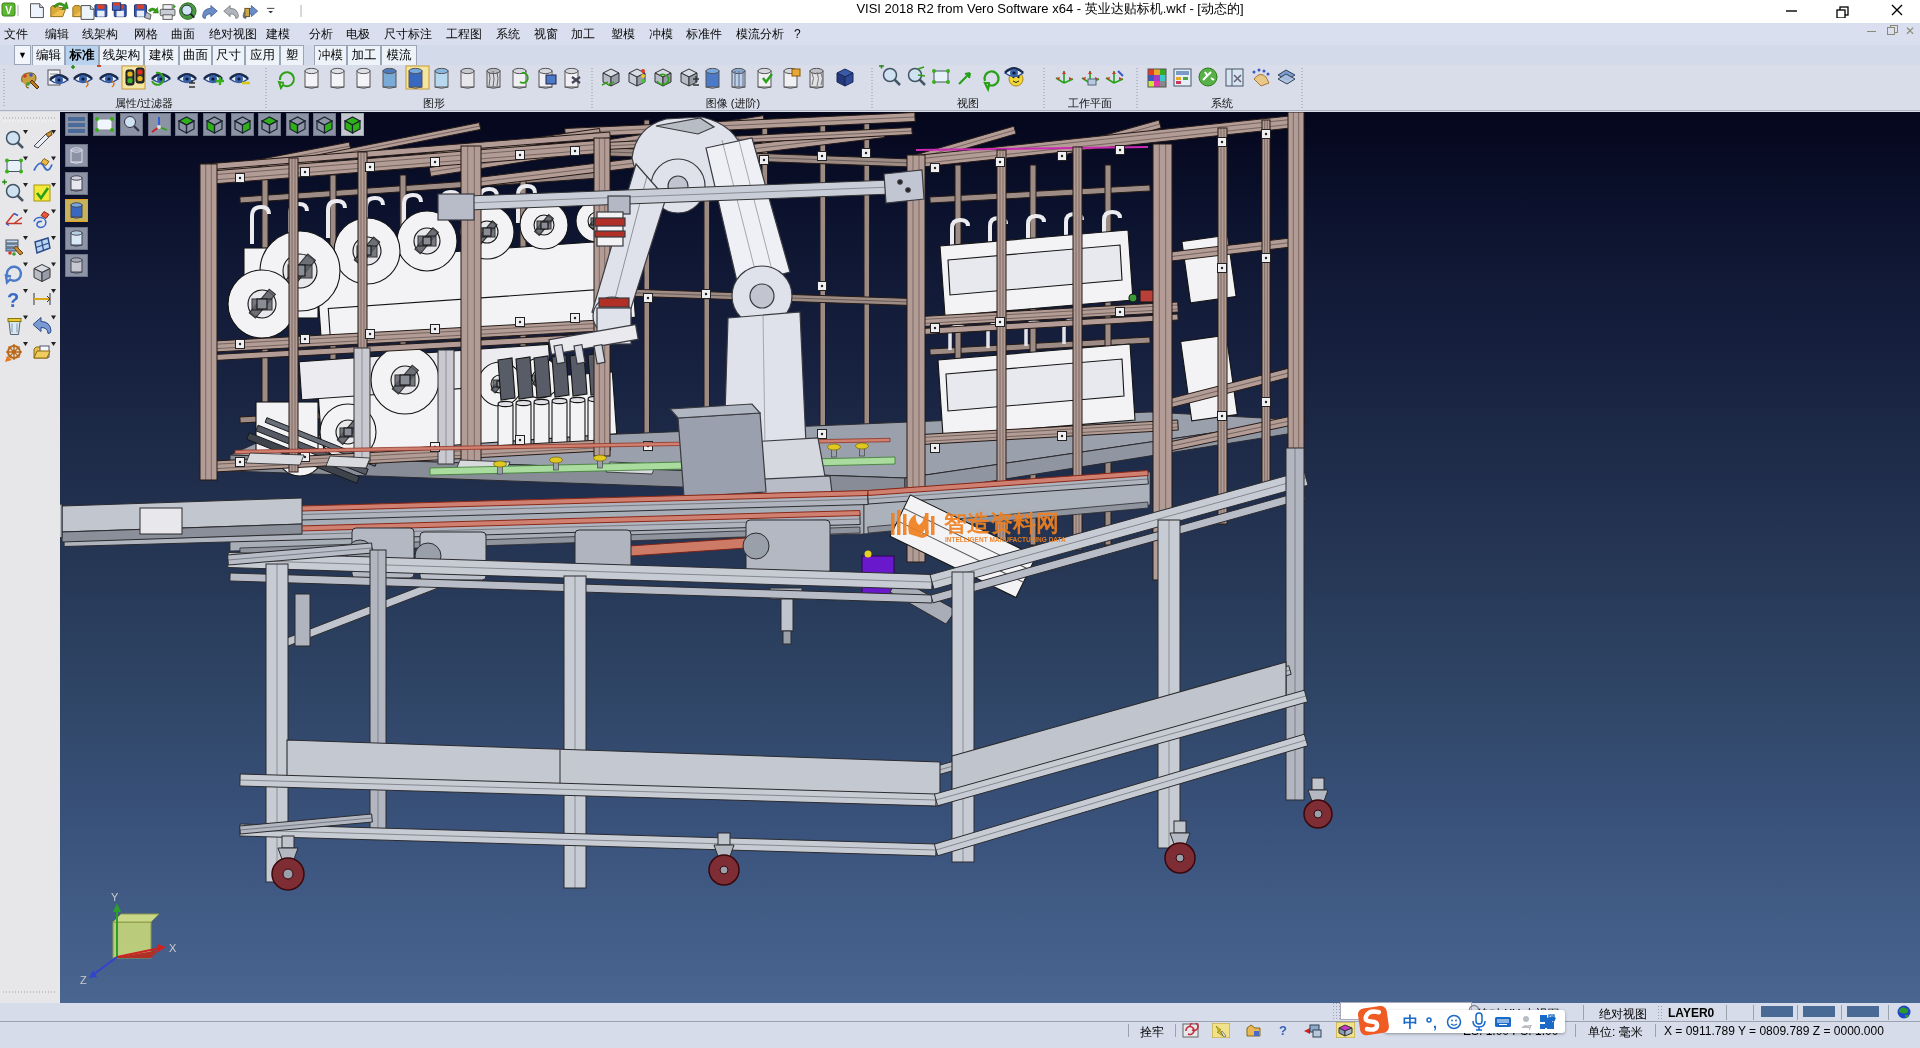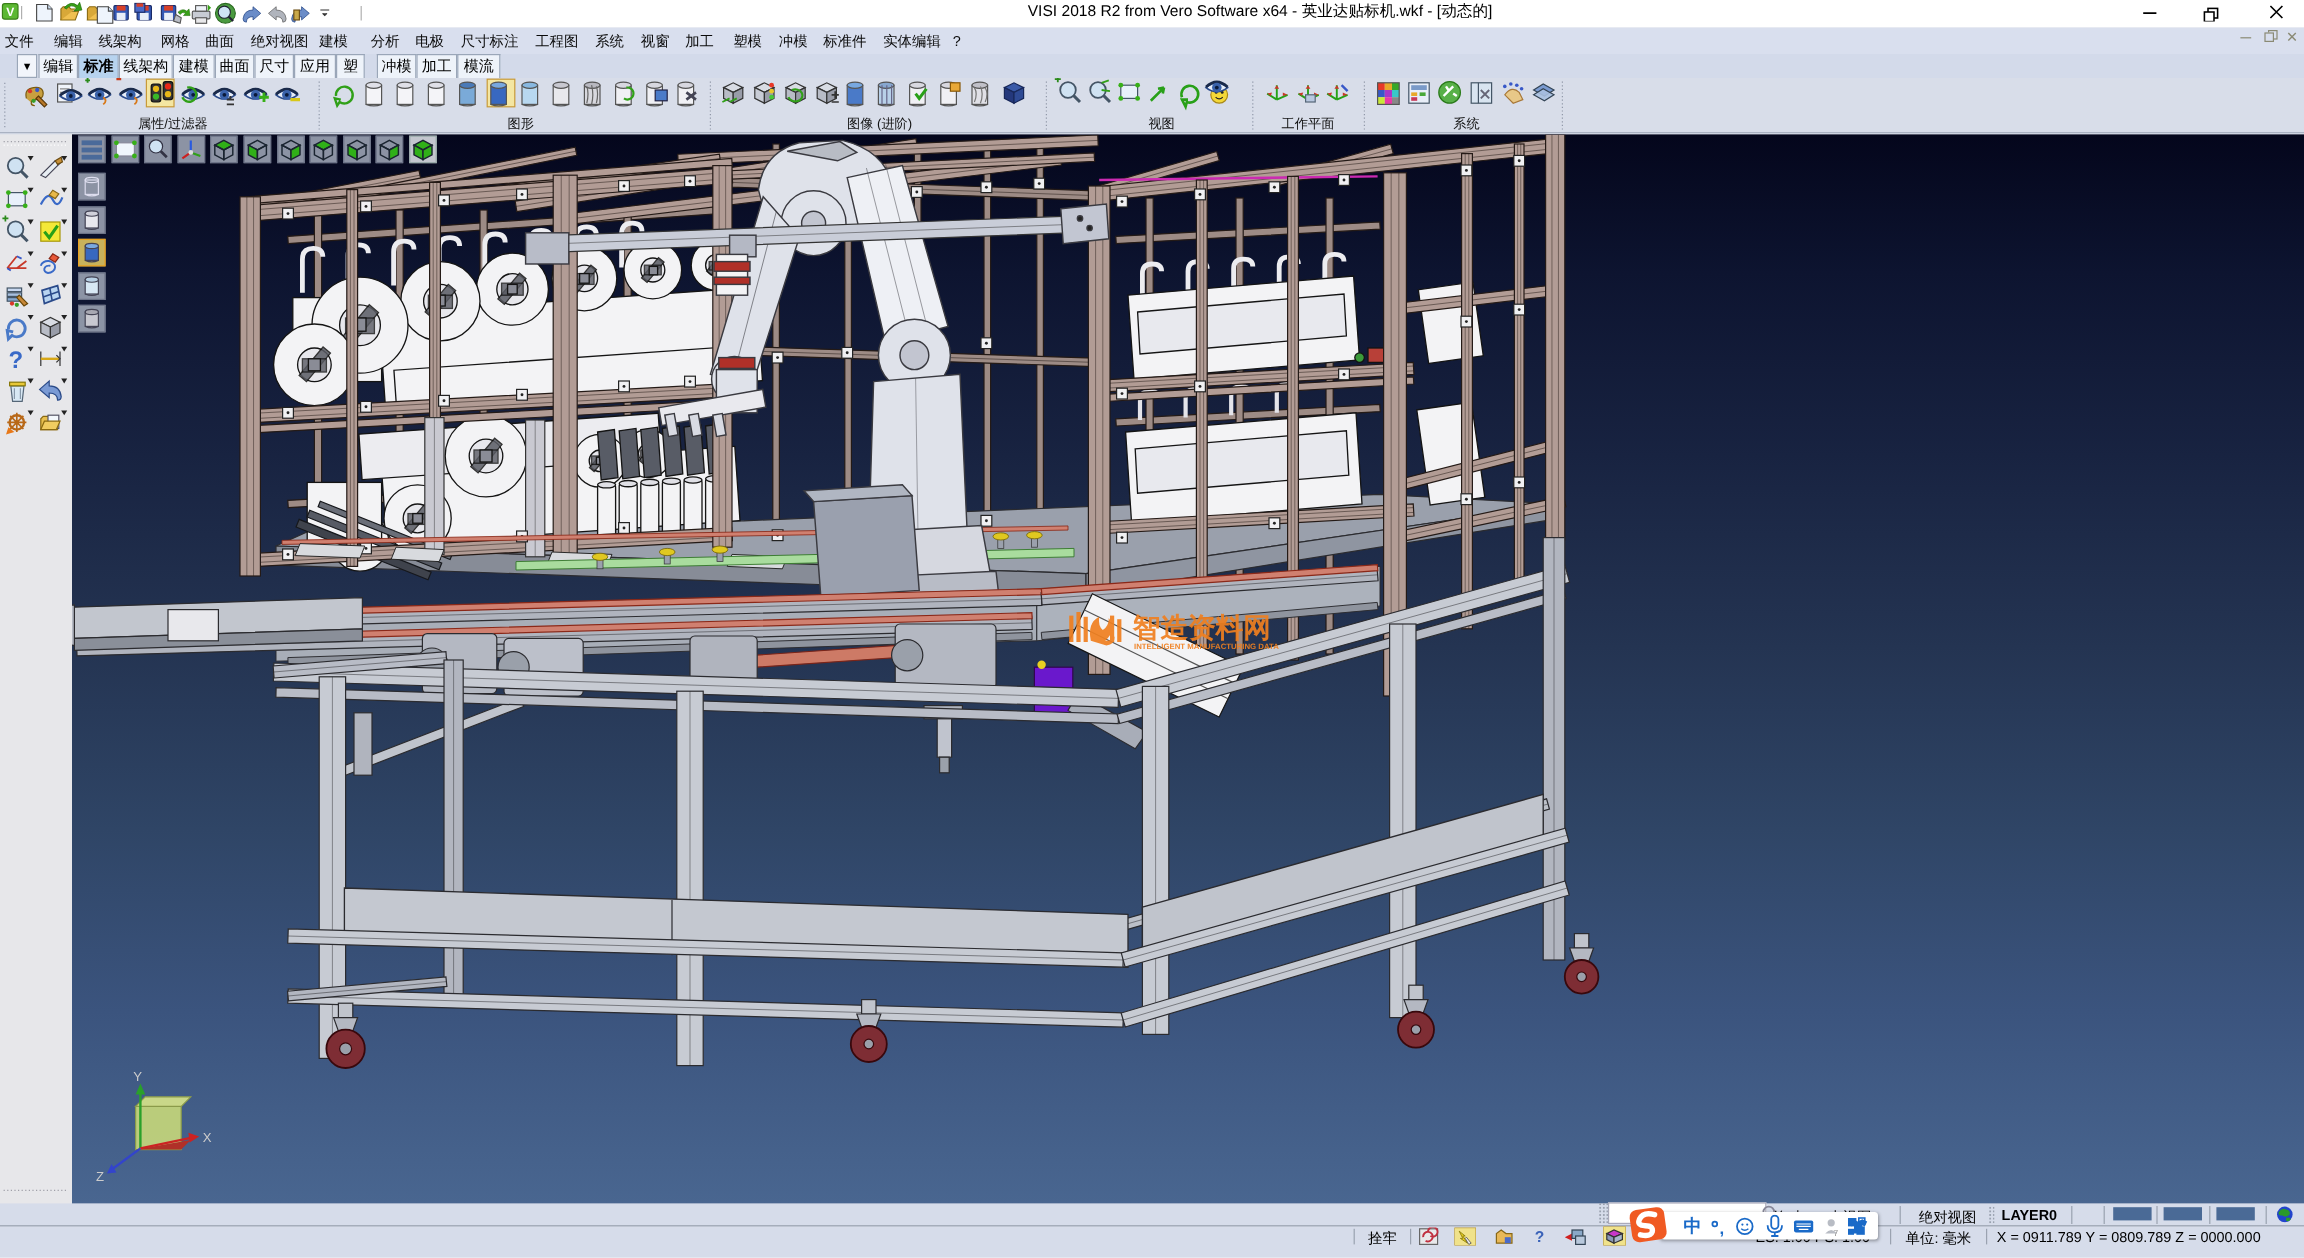--- a/index.html
+++ b/index.html
@@ -100,21 +100,21 @@
       <span style="position:absolute;left:309px">分析</span>
       <span style="position:absolute;left:346px">电极</span>
       <span style="position:absolute;left:384px">尺寸标注</span>
       <span style="position:absolute;left:446px">工程图</span>
       <span style="position:absolute;left:496px">系统</span>
       <span style="position:absolute;left:534px">视窗</span>
       <span style="position:absolute;left:571px">加工</span>
       <span style="position:absolute;left:611px">塑模</span>
       <span style="position:absolute;left:649px">冲模</span>
       <span style="position:absolute;left:686px">标准件</span>
-      <span style="position:absolute;left:736px">实体编辑</span>
+      <span style="position:absolute;left:736px">模流分析</span>
       <span style="position:absolute;left:794px">?</span>
     <span style="position:absolute;right:44px;top:8px;width:9px;border-top:1px solid #8a8a74"></span>
     <span style="position:absolute;right:22px;top:2px;width:8px;height:8px;border:1px solid #8a8a74;background:#d9dfee"></span>
     <span style="position:absolute;right:25px;top:4px;width:8px;height:8px;border:1px solid #8a8a74;background:#d9dfee"></span>
     <span style="position:absolute;right:5px;top:1px;color:#8a8a74;font-size:12px">✕</span>
   </div>
   <div id="tabrow">
     <div id="tabdrop" style="position:absolute;left:14px;top:0">▼</div>
     <div class="tab" style="position:absolute;left:32px;width:33px">编辑</div>
     <div class="tab sel" style="position:absolute;left:65px;width:34px">标准</div>

